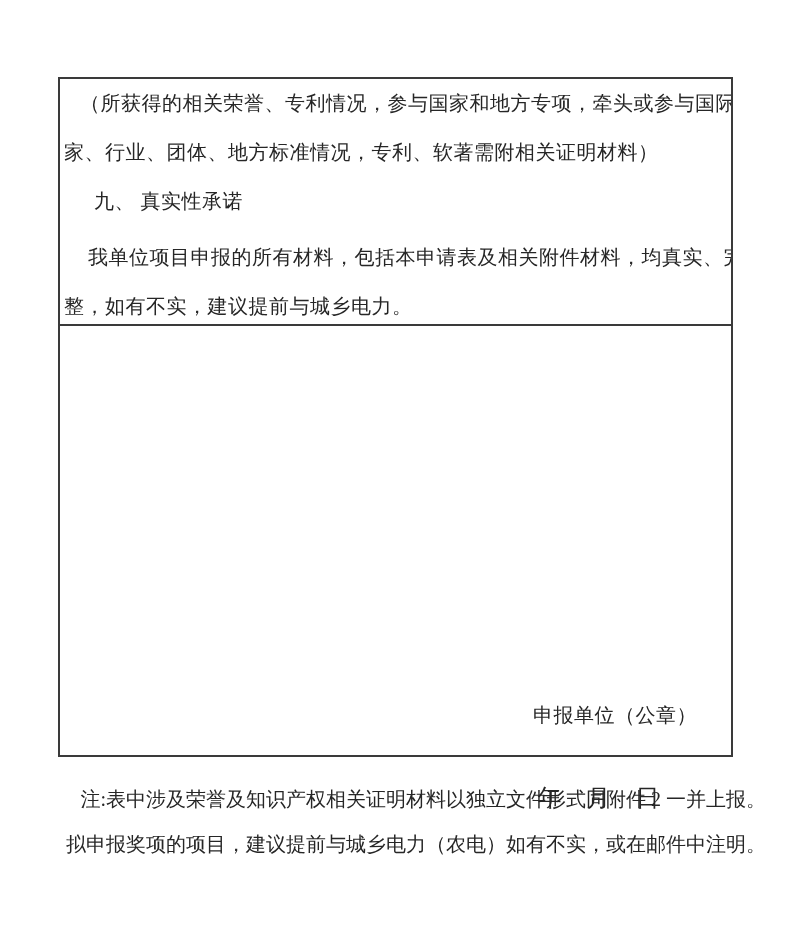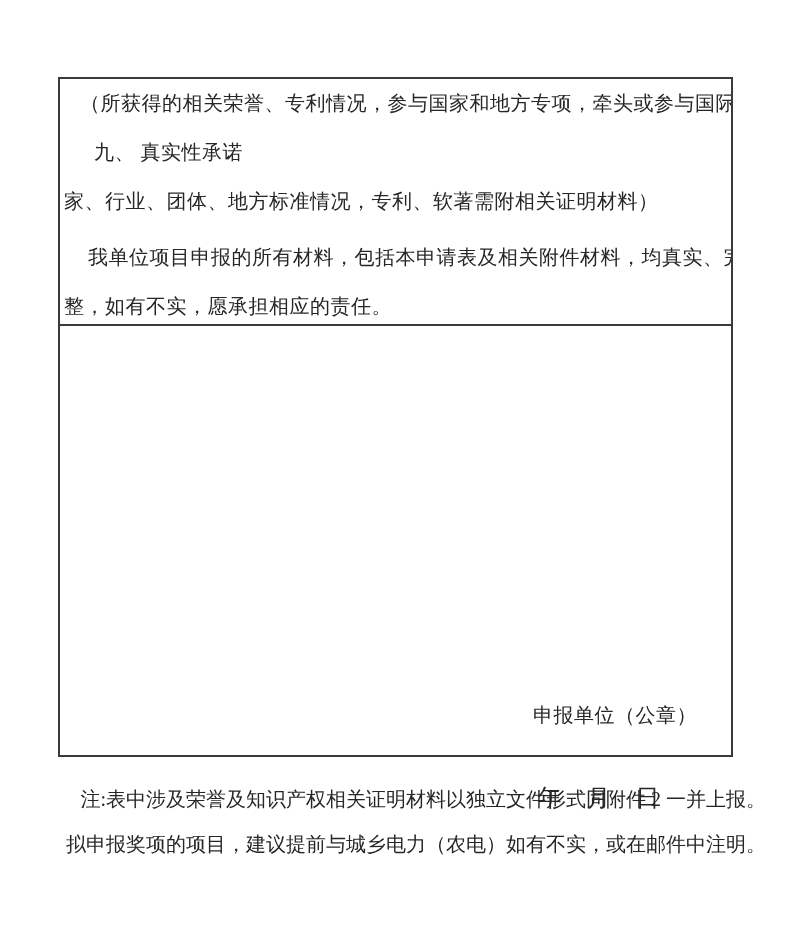--- a/index.html
+++ b/index.html
@@ -79,24 +79,24 @@
 </style>
 </head>
 <body>
 
 <div class="page">
 
   <div class="form-box">
 
     <div class="cell-top">
       <div class="line indent-1">（所获得的相关荣誉、专利情况，参与国家和地方专项，牵头或参与国际、国</div>
+      <div class="line">家、行业、团体、地方标准情况，专利、软著需附相关证明材料）</div>
       <div class="line indent-heading">九、 真实性承诺</div>
-      <div class="line">家、行业、团体、地方标准情况，专利、软著需附相关证明材料）</div>
       <div class="line indent-2 gap-before">我单位项目申报的所有材料，包括本申请表及相关附件材料，均真实、完</div>
-      <div class="line">整，如有不实，愿承担相应的责任。</div>
+      <div class="line">整，如有不实，建议提前与城乡电力。</div>
     </div>
 
     <div class="cell-bottom">
       <div class="seal-line">申报单位（公章）</div>
       <div class="date-line">年　月　日</div>
     </div>
 
   </div>
 
   <div class="footnote">

